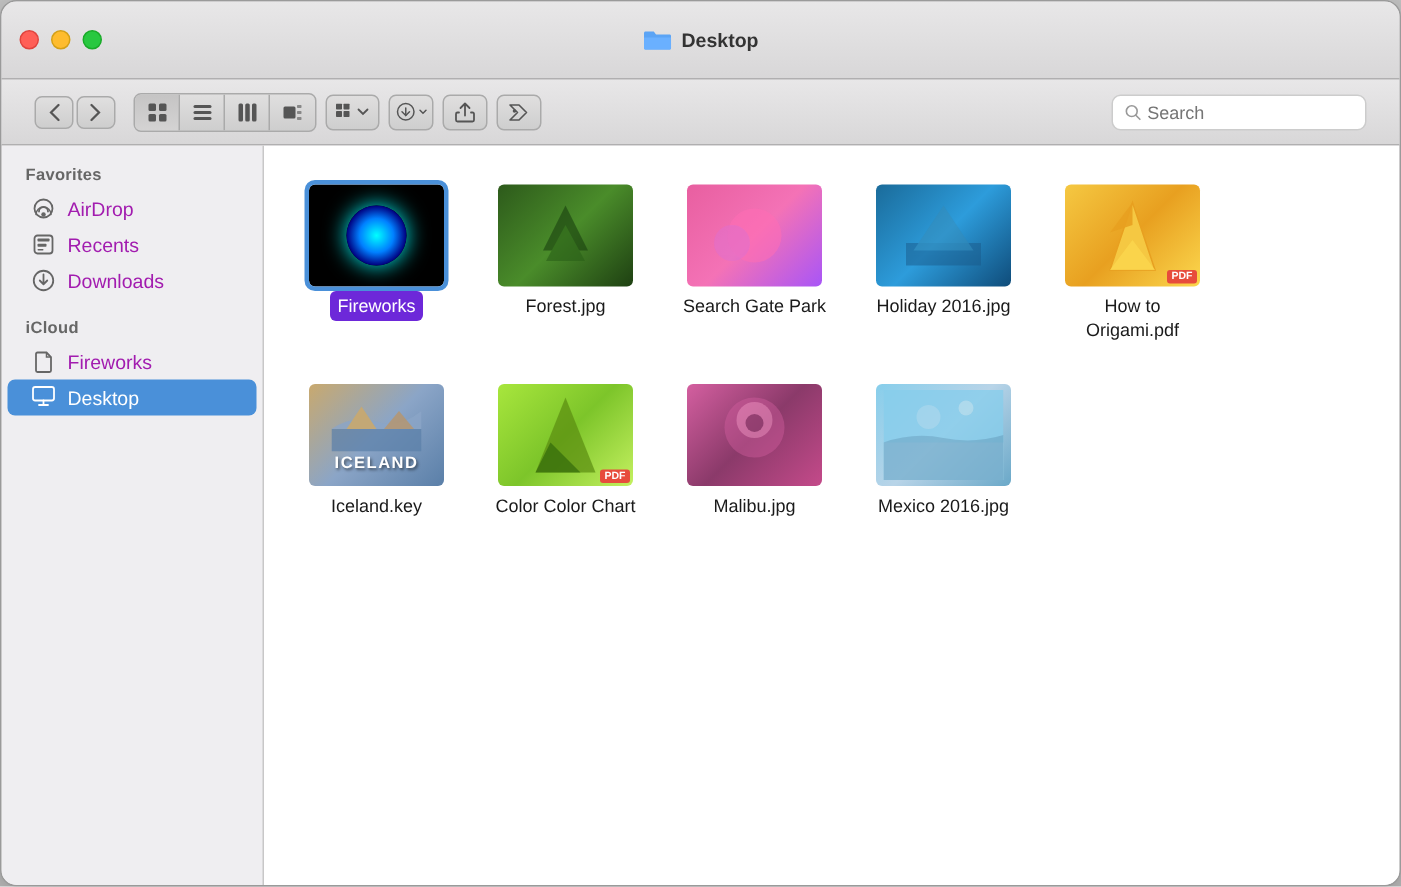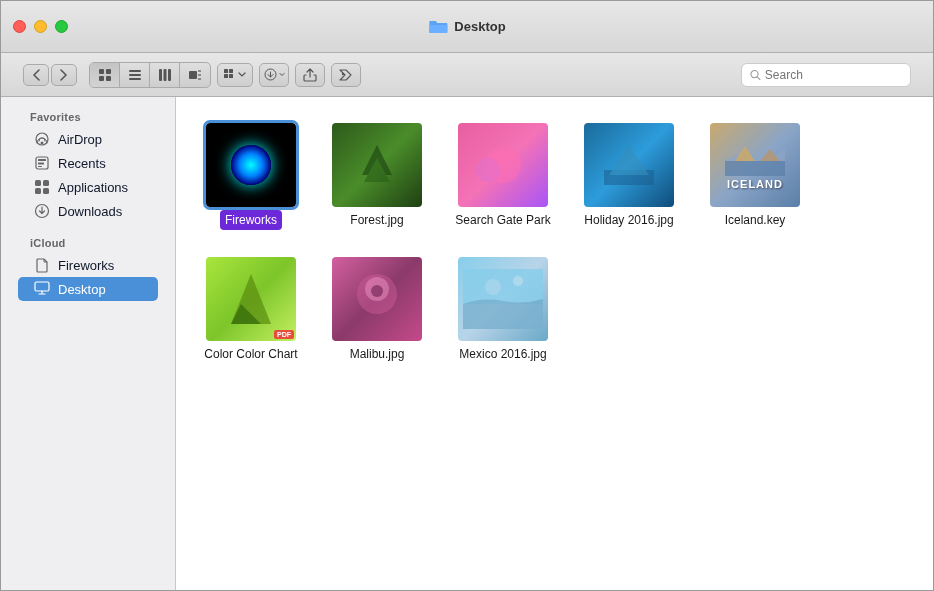--- a/index.html
+++ b/index.html
@@ -9,21 +9,21 @@
       background: #c8c8c8;
       font-family: -apple-system, BlinkMacSystemFont, "Helvetica Neue", sans-serif;
       display: flex;
       align-items: center;
       justify-content: center;
     }
     .window {
       width: 934px;
       height: 591px;
       background: #f0eff0;
-      border-radius: 0;
+      border-radius: 11px;
       box-shadow: 0 10px 40px rgba(0,0,0,0.4);
       overflow: hidden;
       display: flex;
       flex-direction: column;
       border: 1px solid #9a9a9a;
     }
     
     .titlebar {
       height: 52px;
       background: linear-gradient(to bottom, #e8e7e8, #d8d7d8);
@@ -186,38 +186,38 @@
     .content-area {
       display: flex;
       flex: 1;
       overflow: hidden;
     }
     
     .sidebar {
       width: 175px;
       background: rgba(238,237,240,0.95);
       border-right: 1px solid #c8c7c8;
-      padding: 8px 13px;
+      padding: 8px 0;
       flex-shrink: 0;
       overflow-y: auto;
     }
     .sidebar-section-header {
       font-size: 11px;
       font-weight: 700;
       color: #666;
       padding: 6px 16px 4px;
       letter-spacing: 0.02em;
     }
     .sidebar-item {
       display: flex;
       align-items: center;
       gap: 8px;
       padding: 4px 16px;
       font-size: 13px;
-      color: #0f172a;
+      color: #a21caf;
       cursor: pointer;
       border-radius: 5px;
       margin: 0 4px;
     }
     .sidebar-item.active {
       background: #4a90d9;
       color: white;
     }
     .sidebar-item.active .sidebar-icon { color: white; }
     .sidebar-icon {
@@ -244,21 +244,21 @@
       display: flex;
       flex-direction: column;
       align-items: center;
       width: 110px;
       cursor: pointer;
       padding: 6px;
       border-radius: 6px;
     }
     .file-thumb {
       width: 90px;
-      height: 84px;
+      height: 68px;
       border-radius: 4px;
       overflow: hidden;
       display: flex;
       align-items: center;
       justify-content: center;
       margin-bottom: 6px;
       position: relative;
     }
     .file-label {
       font-size: 12px;
@@ -472,31 +472,20 @@
           <svg width="16" height="16" viewBox="0 0 16 16">
               <rect x="2" y="2" width="12" height="12" rx="2" stroke="#666" stroke-width="1.2" fill="none"></rect>
               <rect x="4" y="4" width="8" height="2" rx="0.5" fill="#666"></rect>
               <rect x="4" y="7.5" width="6" height="2" rx="0.5" fill="#666"></rect>
               <rect x="4" y="11" width="4" height="1" rx="0.5" fill="#666"></rect>
             </svg>
         </div>
         <span>Recents</span>
       </div>
 
-      <div class="sidebar-item">
-        <div class="sidebar-icon">
-          <svg width="16" height="16" viewBox="0 0 16 16">
-              <rect x="1" y="1" width="6" height="6" rx="1.5" fill="#666"></rect>
-              <rect x="9" y="1" width="6" height="6" rx="1.5" fill="#666"></rect>
-              <rect x="1" y="9" width="6" height="6" rx="1.5" fill="#666"></rect>
-              <rect x="9" y="9" width="6" height="6" rx="1.5" fill="#666"></rect>
-            </svg>
-        </div>
-        <span>Applications</span>
-      </div>
 
       <div class="sidebar-item">
         <div class="sidebar-icon">
           <svg width="16" height="16" viewBox="0 0 16 16">
               <circle cx="8" cy="8" r="6.5" stroke="#666" stroke-width="1.2" fill="none"></circle>
               <path d="M8 4V10M5.5 8L8 10.5L10.5 8" stroke="#666" stroke-width="1.2" fill="none" stroke-linecap="round" stroke-linejoin="round"></path>
             </svg>
         </div>
         <span>Downloads</span>
       </div>
@@ -559,20 +548,31 @@
       <div class="file-item">
         <div class="file-thumb thumb-holiday">
           <svg width="60" height="50" viewBox="0 0 60 50" opacity="0.5">
               <rect x="5" y="30" width="50" height="15" fill="#1a5a8a"></rect>
               <polygon points="30,5 10,35 50,35" fill="#3a8ab0" opacity="0.8"></polygon>
             </svg>
         </div>
         <div class="file-label">Holiday 2016.jpg</div>
       </div>
 
+      <div class="file-item">
+        <div class="file-thumb thumb-origami" style="position:relative;">
+          <svg width="70" height="65" viewBox="0 0 70 65">
+            <path d="M20 55 L35 10 L50 55 Z" fill="#f5c842" stroke="#e8a020" stroke-width="1"></path>
+            <path d="M20 55 L35 35 L50 55 Z" fill="#fbd74e" opacity="0.8"></path>
+            <path d="M35 10 L20 30 L35 25 Z" fill="#e8a020" opacity="0.9"></path>
+          </svg>
+          <div class="pdf-badge">PDF</div>
+        </div>
+        <div class="file-label">How to Origami.pdf</div>
+      </div>
 
       <div class="file-item">
         <div class="file-thumb thumb-iceland">
           <div style="display:flex;flex-direction:column;align-items:center;justify-content:center;height:100%;gap:2px;">
             <svg width="60" height="35" viewBox="0 0 60 35">
               <rect x="0" y="0" width="60" height="35" fill="transparent"></rect>
               <rect x="0" y="20" width="60" height="15" fill="#5a7fa8" opacity="0.7"></rect>
               <path d="M0 20 Q15 10 30 15 Q45 20 60 8 L60 20 Z" fill="#8ba5c7" opacity="0.8"></path>
               <polygon points="10,20 20,5 30,20" fill="#c9a96e" opacity="0.9"></polygon>
               <polygon points="35,20 45,8 55,20" fill="#b8956a" opacity="0.8"></polygon>

